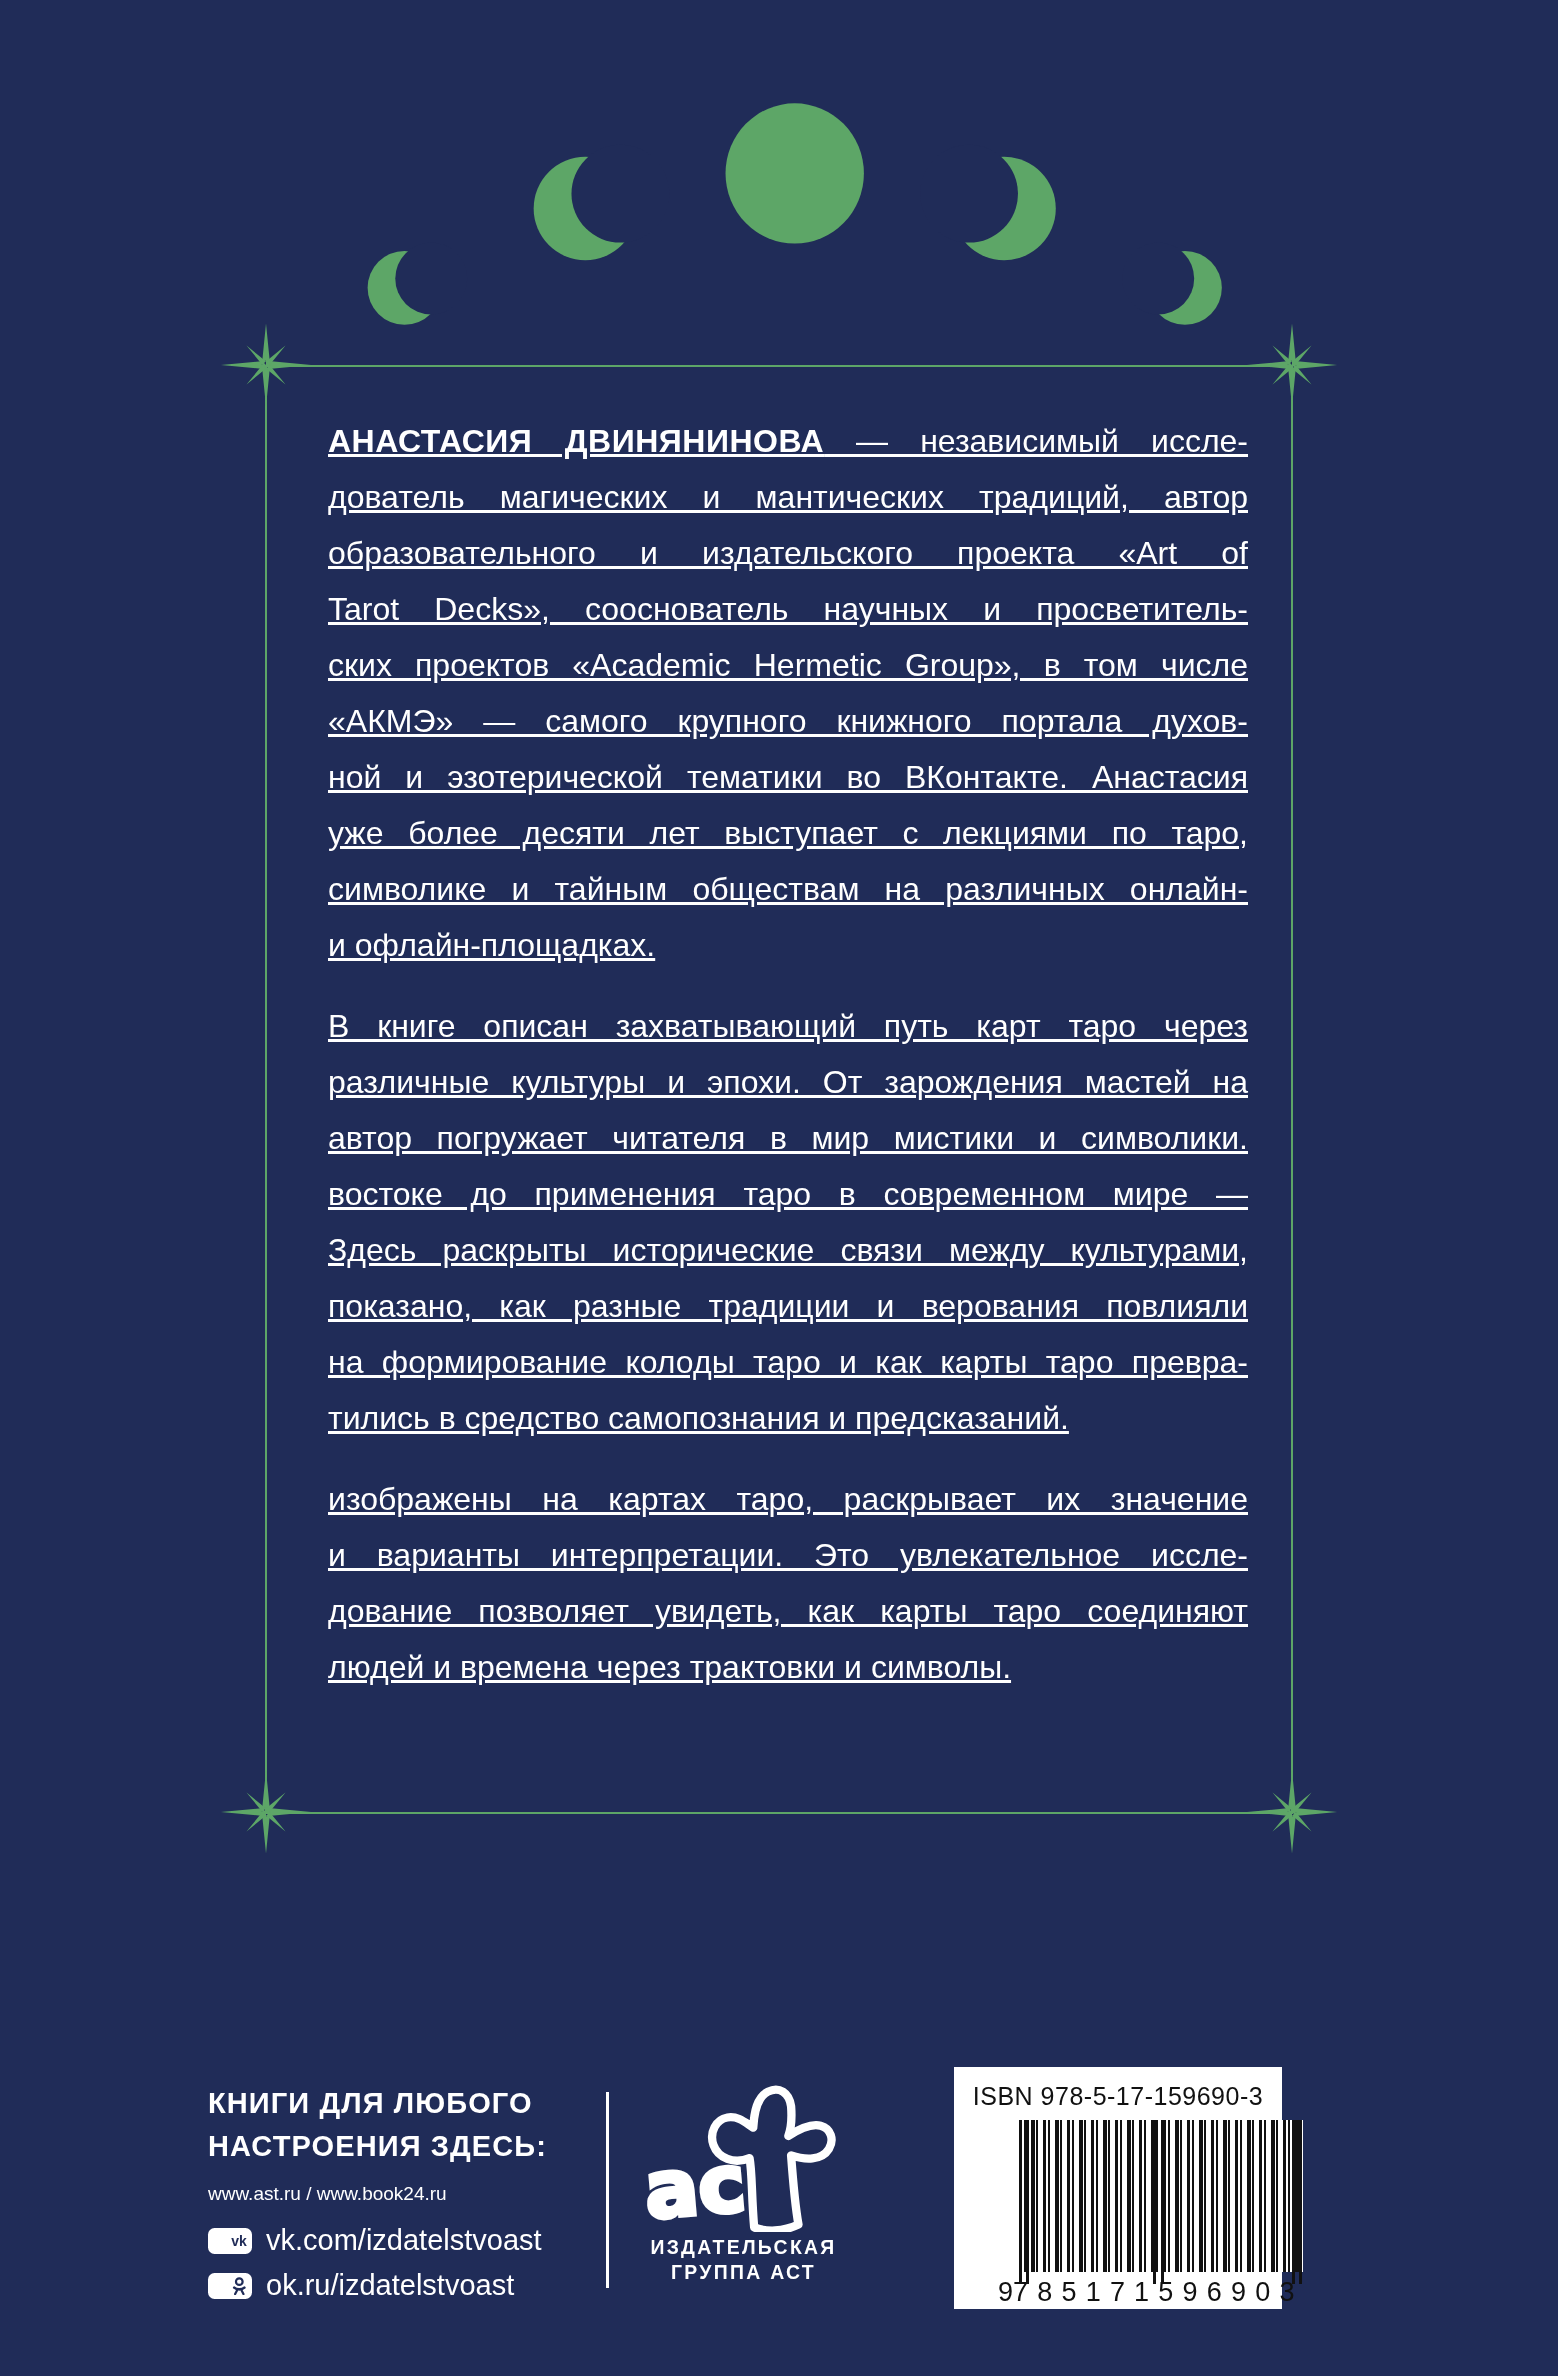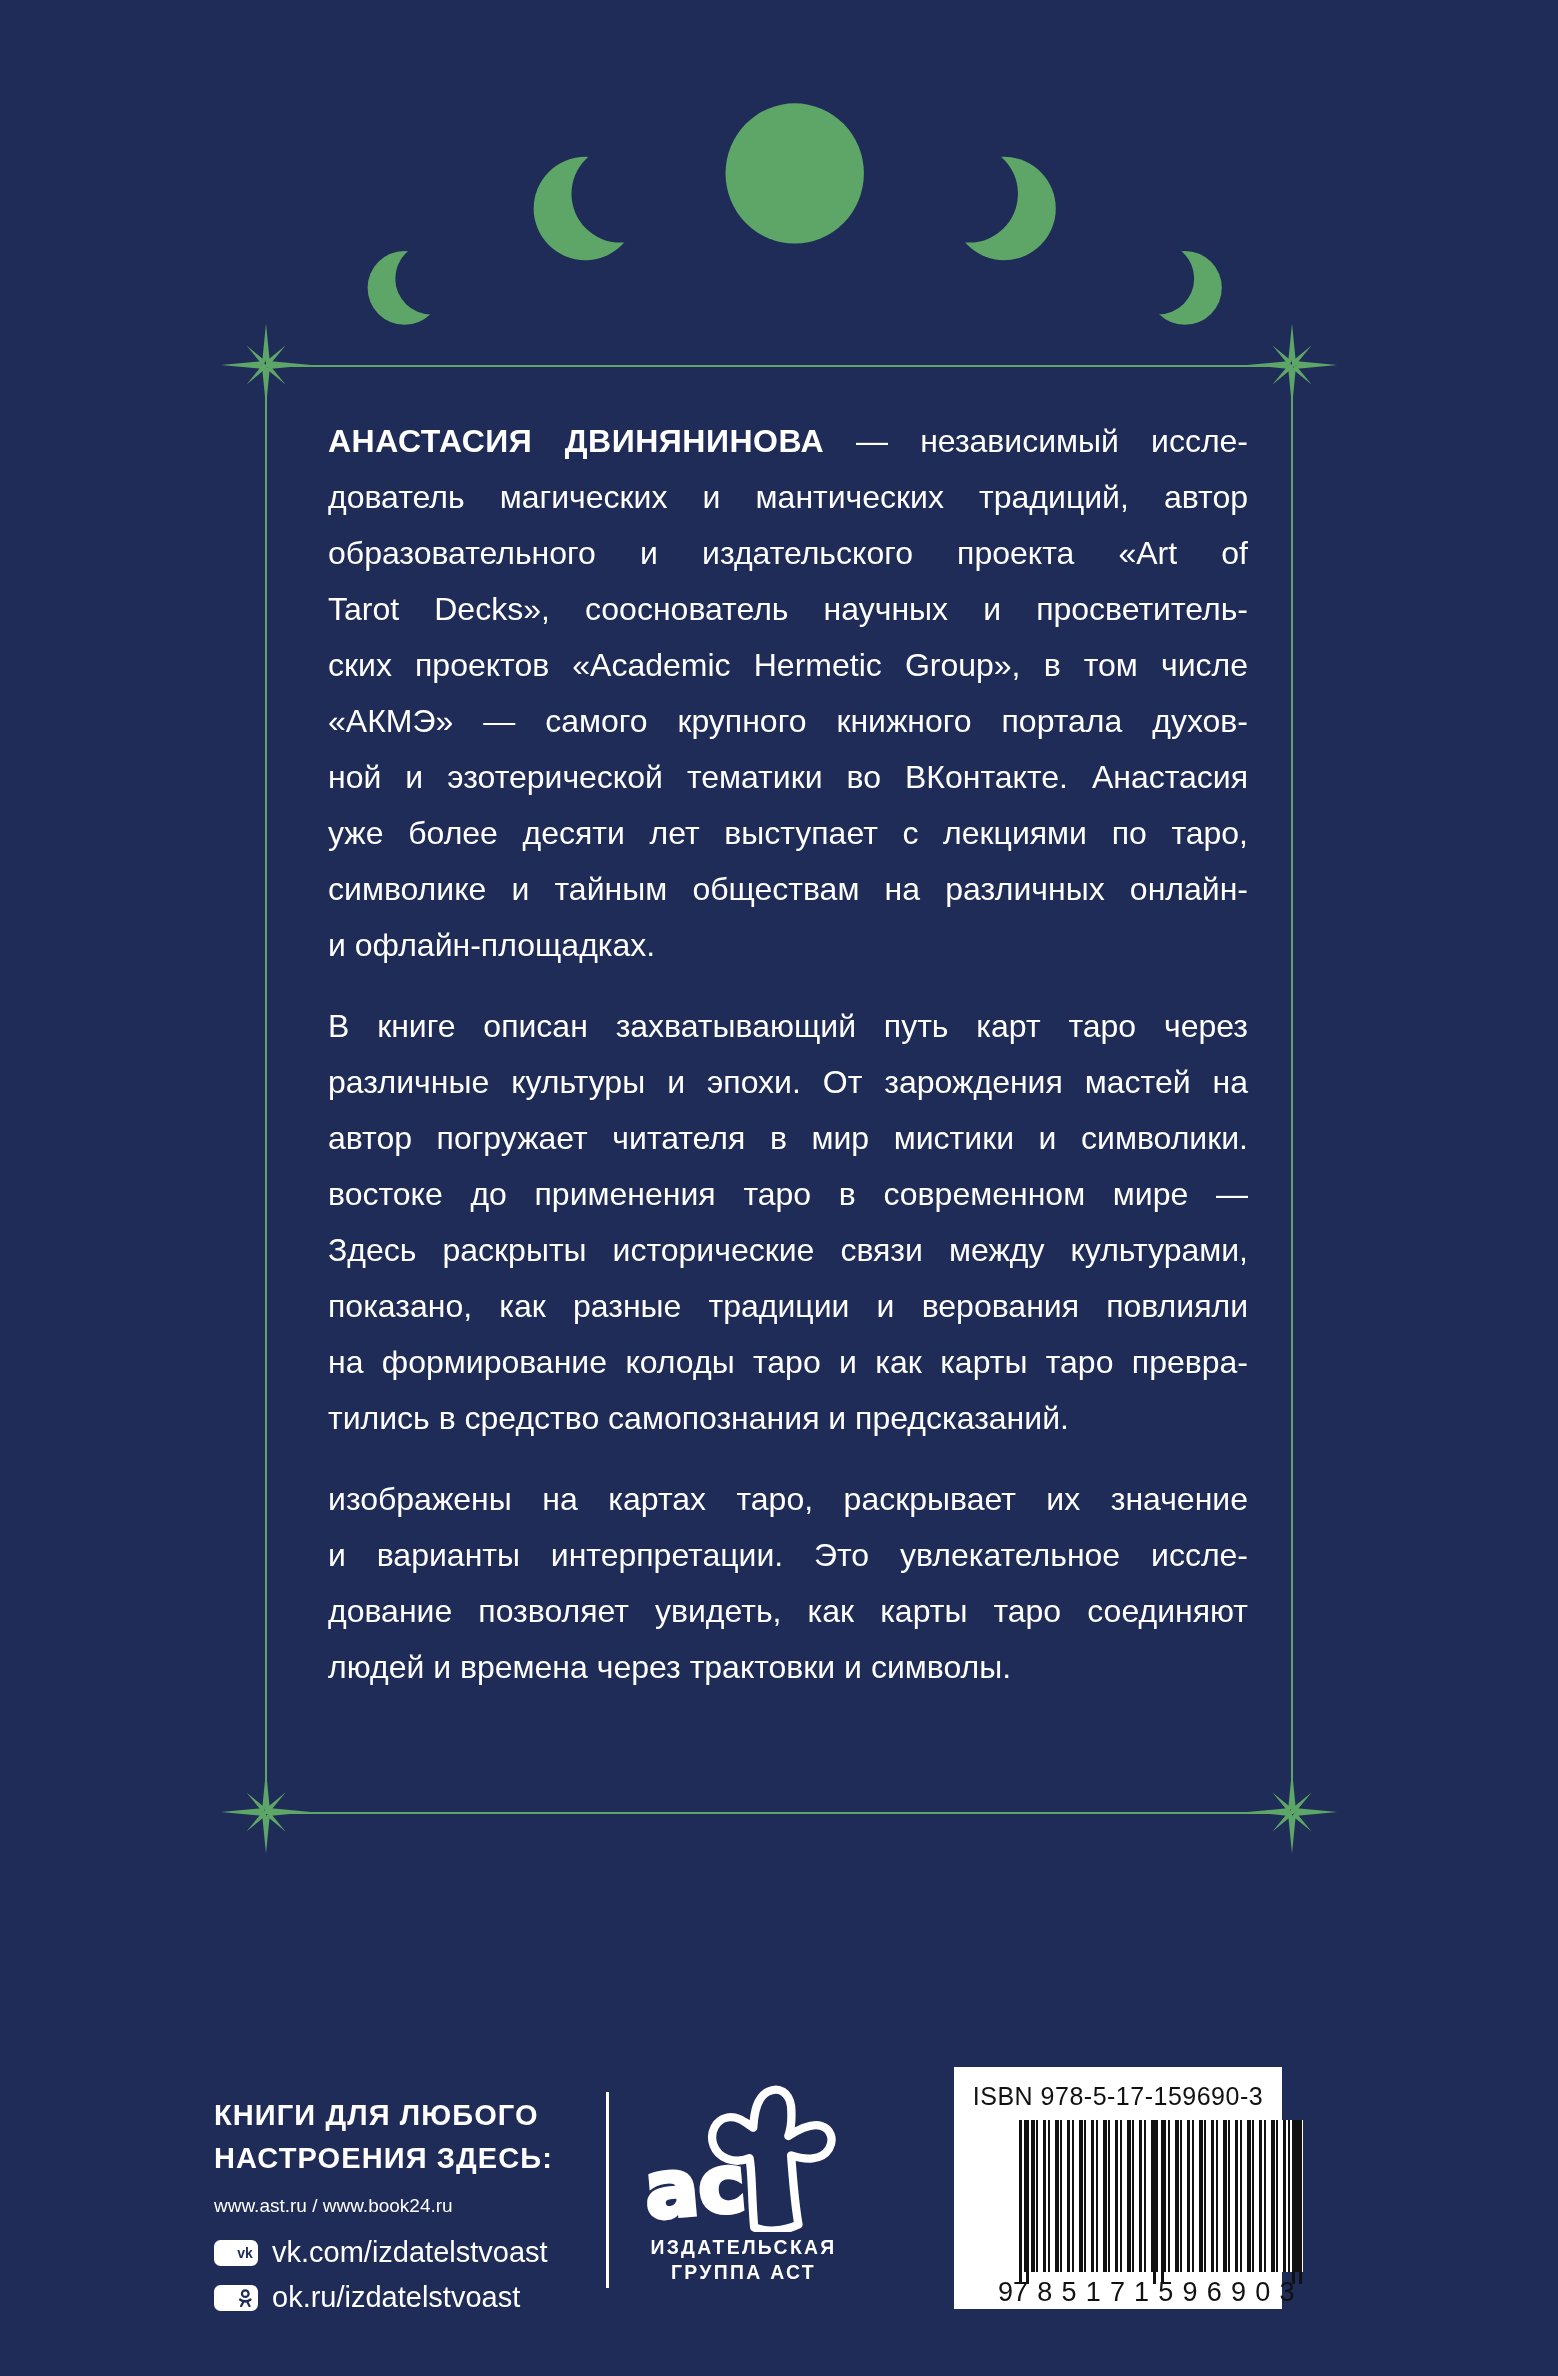--- a/index.html
+++ b/index.html
@@ -10,26 +10,26 @@
   }
   
   .moons{position:absolute;left:0;top:0;width:1559px;height:369px;}
   
   .frame{position:absolute;left:265px;top:365px;width:1028px;height:1449px;
          border:2.8px solid #5da667;box-sizing:border-box;}
   .star{position:absolute;width:92px;height:92px;}
   
   .text-block{position:absolute;left:328px;top:413px;width:920px;
               font-size:32px;line-height:56px;color:#ffffff;}
-  .para{margin:0 0 25px 0;}
+  .para{margin:0 0 25px 0;text-decoration:underline;}
   .jline{text-align:justify;text-align-last:justify;}
   [data-bind-lines] .jline:last-child{text-align-last:left;}
   .author-name{font-weight:bold;letter-spacing:0.5px;}
   
-  .footer-left{position:absolute;left:214px;top:2082px;margin-top:12px;}
+  .footer-left{position:absolute;left:208px;top:2082px;}
   .promo{font-weight:bold;font-size:29px;line-height:43px;letter-spacing:1.1px;}
   .sites{font-size:19px;line-height:37px;margin-top:7.4px;}
   .social-row{display:flex;align-items:center;margin-top:12px;font-size:29px;}
   .badge{width:26px;height:26px;background:#ffffff;border-radius:6.5px;margin-right:14px;
          display:flex;align-items:center;justify-content:center;flex:0 0 auto;padding-left:18px;}
   .badge span{color:#202c58;font-weight:bold;font-size:14px;line-height:1;}
   .divider{position:absolute;left:606px;top:2092px;width:2.8px;height:196px;background:#ffffff;}
   .footer-center{position:absolute;left:605px;top:2075px;width:277px;text-align:center;}
   .pub-line{font-weight:bold;font-size:19.4px;line-height:25px;letter-spacing:2.3px;}
   

